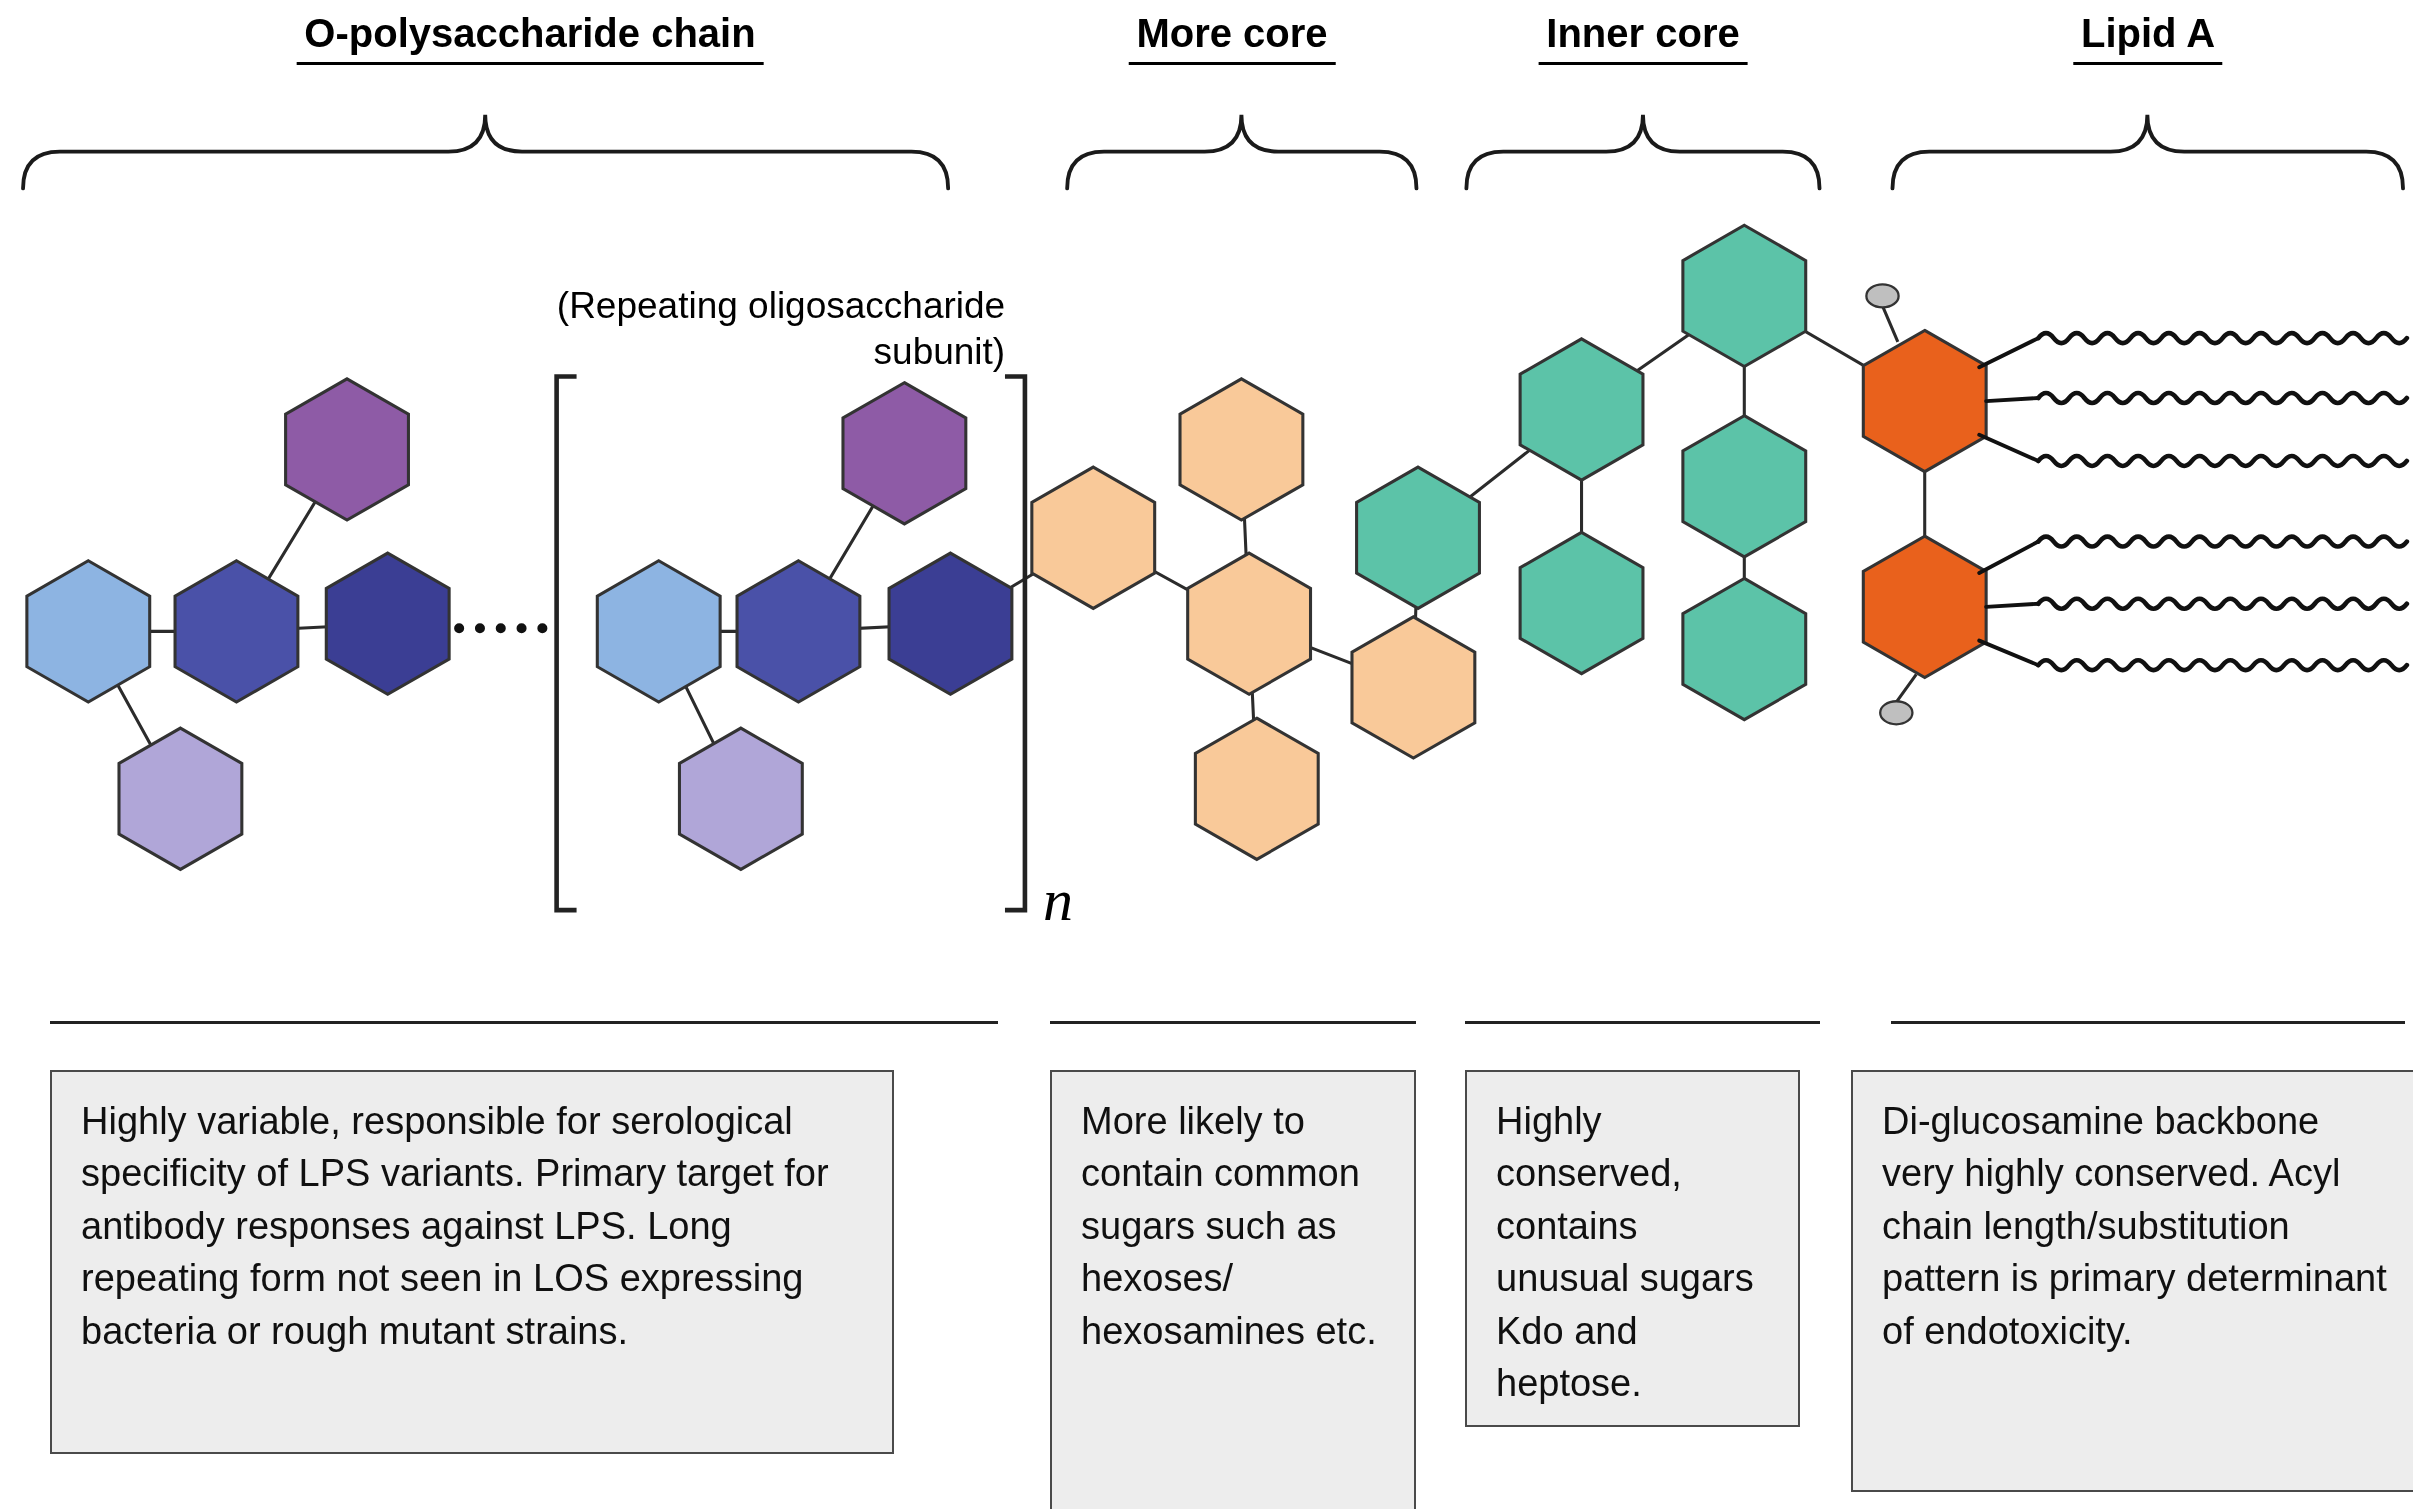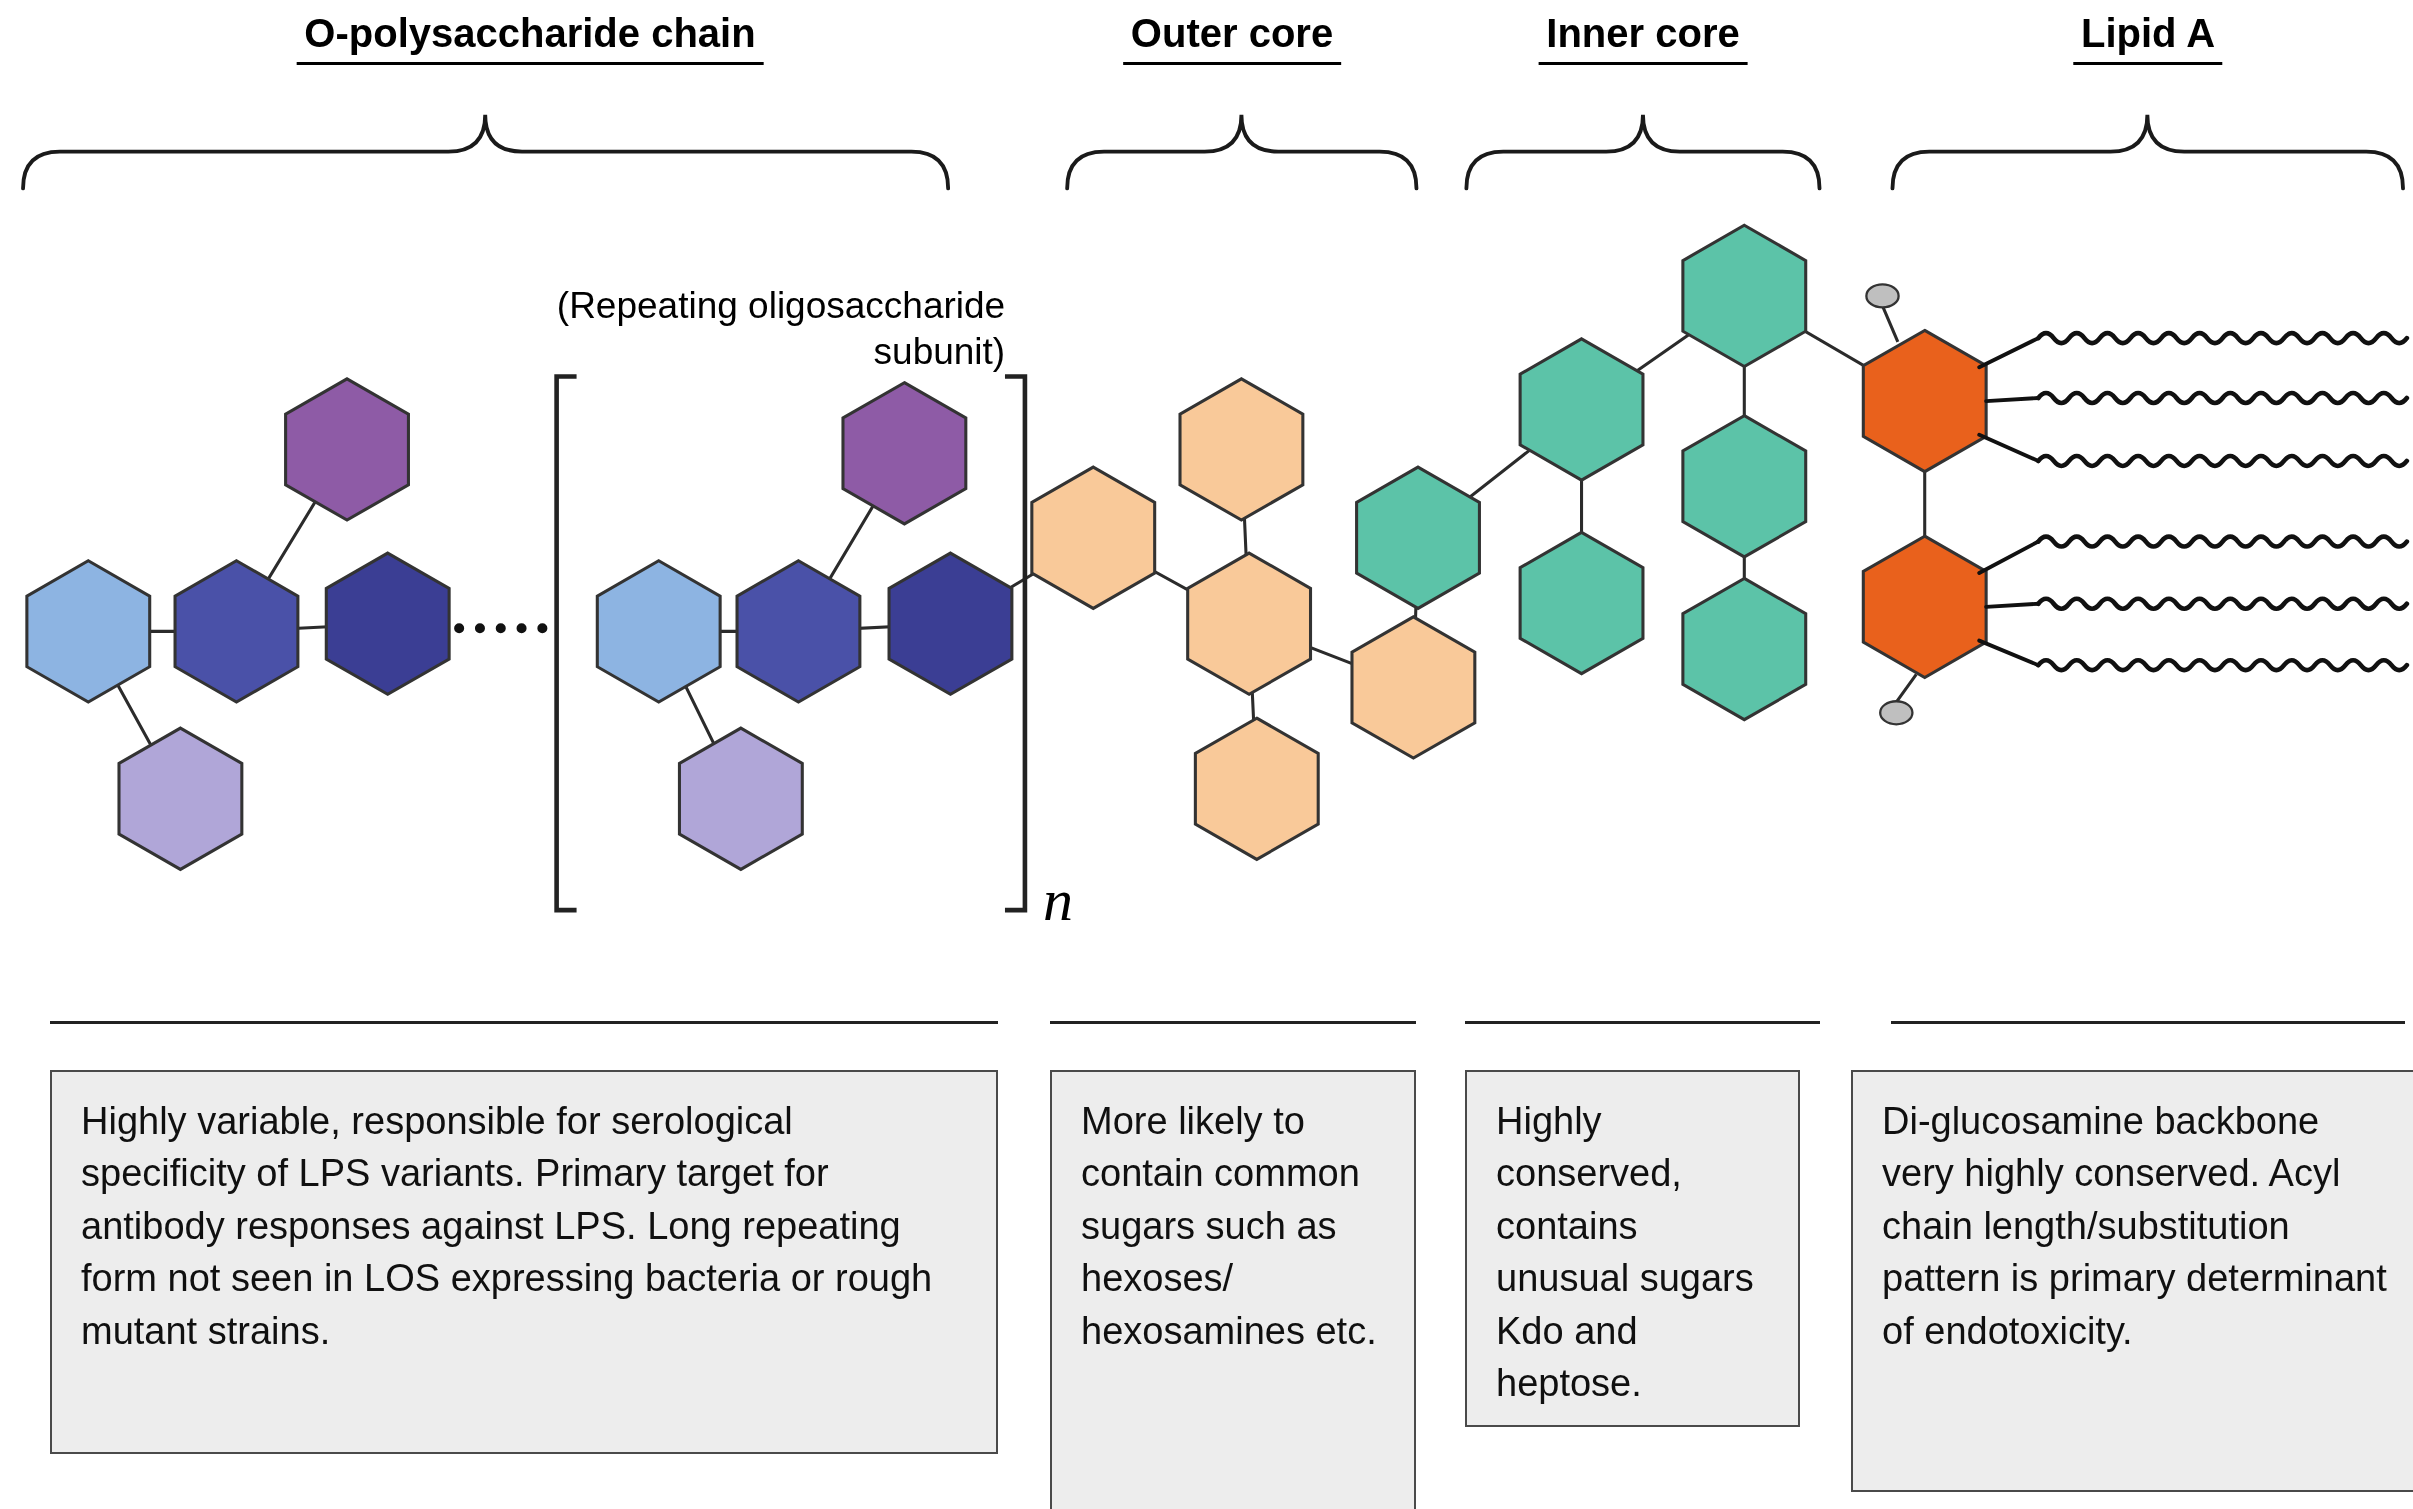--- a/index.html
+++ b/index.html
@@ -14,21 +14,21 @@
   .n-sub{position:absolute;left:1043px;top:866px;font-family:"Liberation Serif",serif;
        font-style:italic;font-size:60px;color:#000;}
   .sep{position:absolute;top:1021px;height:3.1px;background:#222;}
   .desc-box{position:absolute;box-sizing:border-box;background:#EDEDED;
        border:2.3px solid #4a4a4a;padding:23px 29px;font-size:38px;line-height:1.38;color:#101010;}
 </style>
 </head>
 <body>
 
 <div class="section-title" style="left:530px">O-polysaccharide chain</div>
-<div class="section-title" style="left:1232px">Outer core</div>
+<div class="section-title" style="left:1232px">More core</div>
 <div class="section-title" style="left:1643px">Inner core</div>
 <div class="section-title" style="left:2148px">Lipid A</div>
 
 <svg class="diagram-svg" width="2413" height="1510" viewBox="0 0 3143 1966">
   <defs>
     <polygon id="hexagon" points="0,-92 80,-46 80,46 0,92 -80,46 -80,-46" stroke="#333" stroke-width="4"></polygon>
     <path id="wave" fill="none" d="M0 0 q10 -13 20 0 q10 13 20 0 q10 -13 20 0 q10 13 20 0 q10 -13 20 0 q10 13 20 0 q10 -13 20 0 q10 13 20 0 q10 -13 20 0 q10 13 20 0 q10 -13 20 0 q10 13 20 0 q10 -13 20 0 q10 13 20 0 q10 -13 20 0 q10 13 20 0 q10 -13 20 0 q10 13 20 0 q10 -13 20 0 q10 13 20 0 q10 -13 20 0 q10 13 20 0 q10 -13 20 0 q10 13 20 0"></path>
   </defs>
 
   <g stroke="#1a1a1a" stroke-width="5" fill="none" stroke-linecap="round">
@@ -108,17 +108,17 @@
   <div>(Repeating oligosaccharide</div>
   <div>subunit)</div>
 </div>
 <div class="n-sub">n</div>
 
 <div class="sep" style="left:50px;width:948px"></div>
 <div class="sep" style="left:1050px;width:366px"></div>
 <div class="sep" style="left:1465px;width:355px"></div>
 <div class="sep" style="left:1891px;width:514px"></div>
 
-<div class="desc-box" style="left:50px;top:1070px;width:948px;height:384px">Highly variable, responsible for serological specificity of LPS variants. Primary target for antibody responses against LPS. Long repeating form not seen in LOS expressing bacteria or rough mutant strains.</div>
+<div class="desc-box" style="left:50px;top:1070px;width:844px;height:384px">Highly variable, responsible for serological specificity of LPS variants. Primary target for antibody responses against LPS. Long repeating form not seen in LOS expressing bacteria or rough mutant strains.</div>
 <div class="desc-box" style="left:1050px;top:1070px;width:366px;height:544px">More likely to contain common sugars such as hexoses/ hexosamines etc.</div>
 <div class="desc-box" style="left:1465px;top:1070px;width:335px;height:357px">Highly conserved, contains unusual sugars Kdo and heptose.</div>
 <div class="desc-box" style="left:1851px;top:1070px;width:576px;height:422px">Di-glucosamine backbone very highly conserved. Acyl chain length/substitution pattern is primary determinant of endotoxicity.</div>
 
 
 </body></html>

